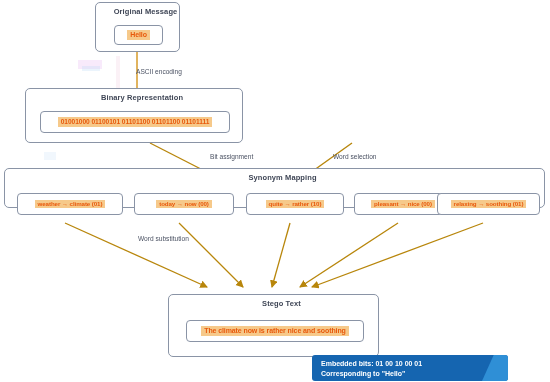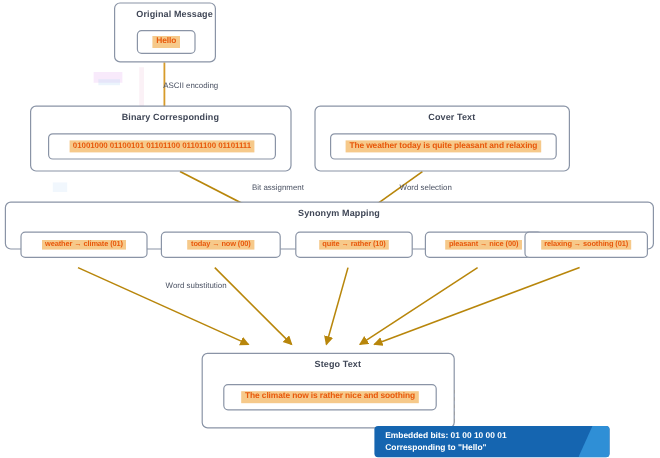--- a/index.html
+++ b/index.html
@@ -158,32 +158,26 @@
   </svg>
 
   <div class="node" id="n-original">
     <div class="node-title">Original Message</div>
     <div class="inner">
       <span class="hl">Hello</span>
     </div>
   </div>
 
   <div class="node" id="n-binary">
-    <div class="node-title">Binary Corresponding</div>
+    <div class="node-title">Binary Representation</div>
     <div class="inner">
       <span class="hl bin">01001000 01100101 01101100 01101100 01101111</span>
     </div>
   </div>
 
-  <div class="node" id="n-cover">
-    <div class="node-title">Cover Text</div>
-    <div class="inner">
-      <span class="hl">The weather today is quite pleasant and relaxing</span>
-    </div>
-  </div>
 
   <div class="node" id="n-synonym">
     <div class="node-title">Synonym Mapping</div>
     <div class="map" id="m0">
       <span class="hl small">weather → climate (01)</span>
     </div>
     <div class="map" id="m1">
       <span class="hl small">today → now (00)</span>
     </div>
     <div class="map" id="m2">

